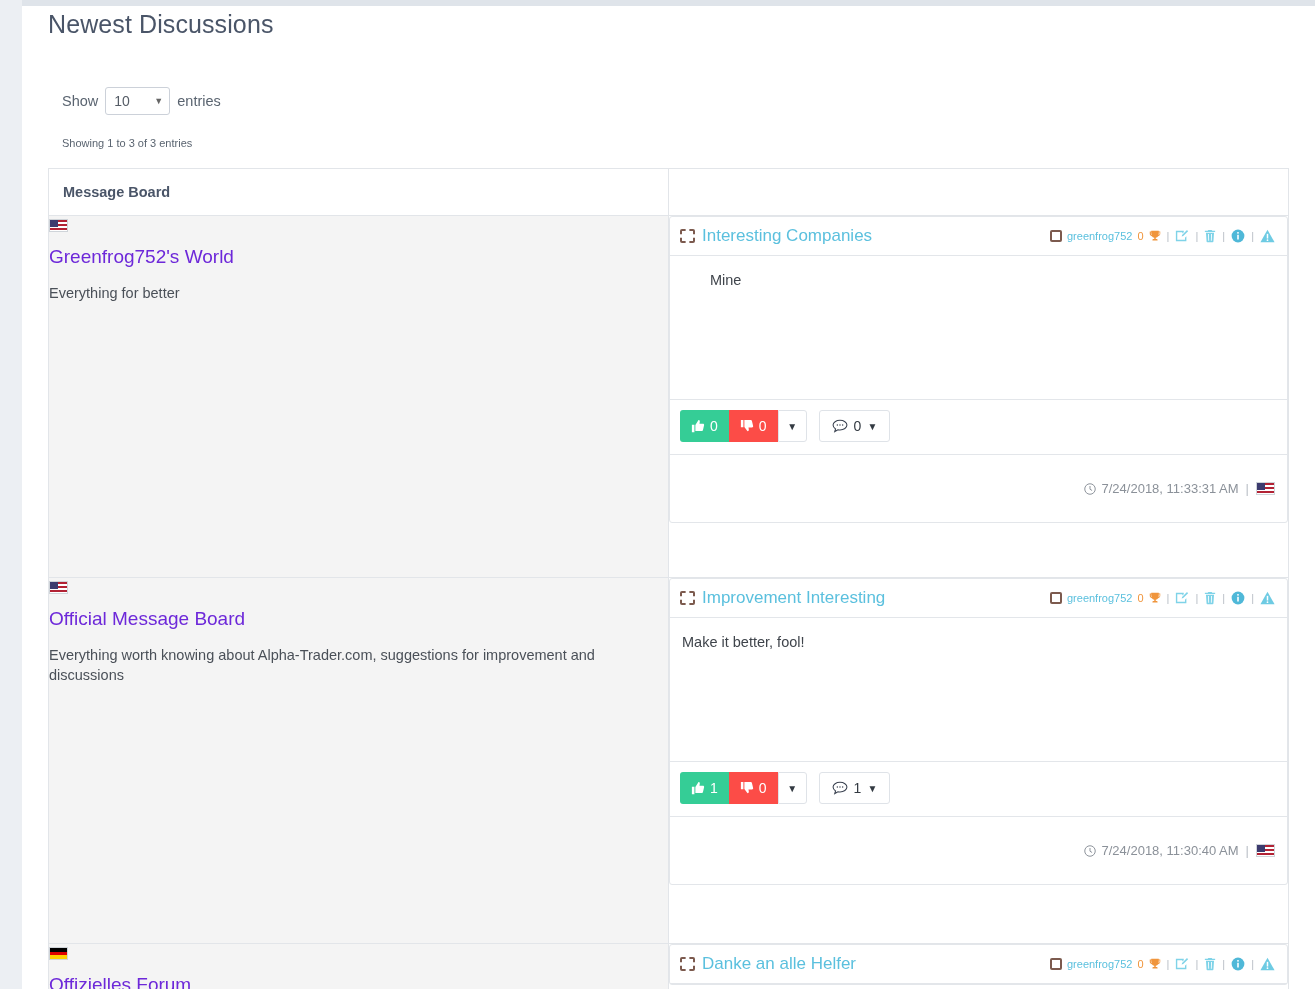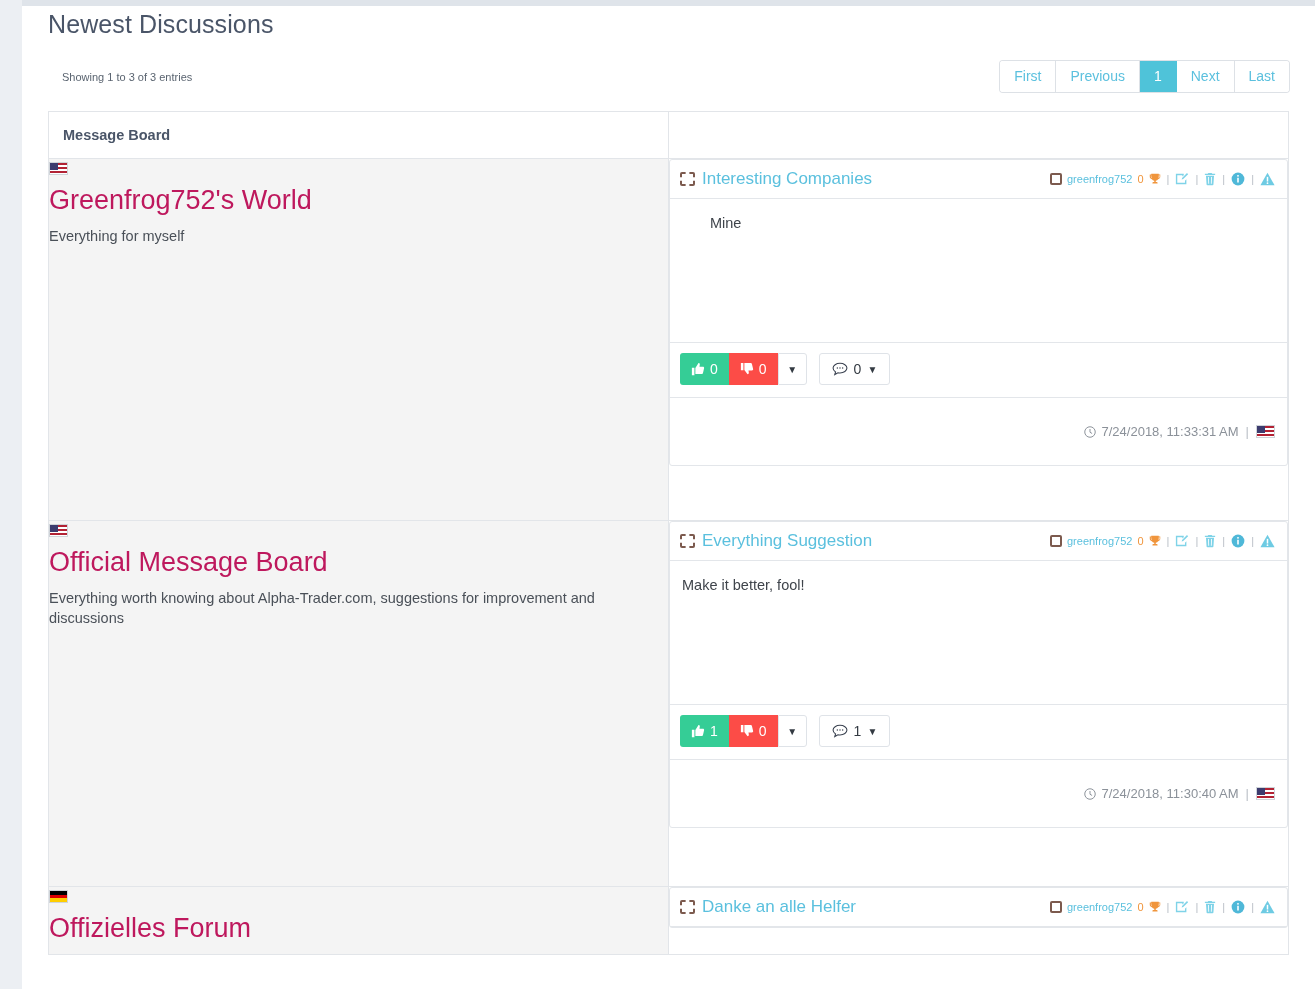--- a/index.html
+++ b/index.html
@@ -166,23 +166,23 @@
   .flag.de {
     border: 1px solid #cfd4d9;
     background: linear-gradient(to bottom,
       #000000 0%, #000000 33.3%,
       #dd0000 33.3%, #dd0000 66.6%,
       #ffce00 66.6%, #ffce00 100%);
   }
   .board-title {
     display: block;
     margin-top: 5px;
-    font-size: 27px;
+    font-size: 19px;
     font-weight: 400;
-    color: #be185d;
+    color: #6d28d9;
     text-decoration: none;
     line-height: 36px;
   }
   .board-desc {
     margin-top: 8px;
     font-size: 14.5px;
     color: #4a5058;
     line-height: 20px;
   }
 
@@ -322,46 +322,51 @@
 <body>
 
 <div class="page-frame">
   <div class="top-strip"></div>
   <div class="left-gutter"></div>
 
   <div class="content">
 
     <h1 class="page-title">Newest Discussions</h1>
 
+    <div class="table-controls">
+      <label>
+        <span>Show</span>
+        <span class="len-select">
+          <select class="entries-select">
+            <option>10</option>
+          </select>
+          <span class="caret">▼</span>
+        </span>
+        <span>entries</span>
+      </label>
+    </div>
 
     <div class="info-row">
       <div class="dt-info">Showing 1 to 3 of 3 entries</div>
-      <div class="pagination">
-        <div class="pg">First</div>
-        <div class="pg">Previous</div>
-        <div class="pg active">1</div>
-        <div class="pg">Next</div>
-        <div class="pg">Last</div>
-      </div>
     </div>
 
     <table class="board-table">
       <thead>
         <tr>
           <th>Message Board</th>
           <th></th>
         </tr>
       </thead>
       <tbody>
 
         <tr>
           <td class="board-cell" style="height:362px;">
             <span class="flag us"></span>
             <a class="board-title" href="#">Greenfrog752's World</a>
-            <div class="board-desc">Everything for myself</div>
+            <div class="board-desc">Everything for better</div>
           </td>
           <td class="thread-cell">
             <div class="thread-panel">
               <div class="thread-head">
                 <div class="thread-head-left">
                   <span class="broken-img"></span>
                   <a class="thread-title" href="#">Interesting Companies</a>
                 </div>
                 <div class="thread-meta">
                   <span class="broken-img small"></span>
@@ -456,21 +461,21 @@
           <td class="board-cell" style="height:366px;">
             <span class="flag us"></span>
             <a class="board-title" href="#">Official Message Board</a>
             <div class="board-desc">Everything worth knowing about Alpha-Trader.com, suggestions for improvement and discussions</div>
           </td>
           <td class="thread-cell">
             <div class="thread-panel">
               <div class="thread-head">
                 <div class="thread-head-left">
                   <span class="broken-img"></span>
-                  <a class="thread-title" href="#">Everything Suggestion</a>
+                  <a class="thread-title" href="#">Improvement Interesting</a>
                 </div>
                 <div class="thread-meta">
                   <span class="broken-img small"></span>
                   <a class="user" href="#">greenfrog752</a>
                   <span class="pts">0</span>
                   <span class="trophy">
                     <svg width="12" height="12" viewBox="0 0 16 16">
                         <path fill="#f0953c" d="M3 1h10v1h2v3c0 1.7-1.3 3-3 3.2C11.6 9.3 10.4 10 9 10.2V12h2l.5 2h-7L5 12h2v-1.8C5.6 10 4.4 9.3 4 8.2 2.3 8 1 6.7 1 5V2h2V1zm0 2H2.5v2c0 .9.6 1.7 1.4 1.9A8 8 0 013 4.5V3zm10 0v1.5c0 .8-.1 1.6-.3 2.4.8-.2 1.4-1 1.4-1.9V3H13z"></path>
                       </svg>
                   </span>

